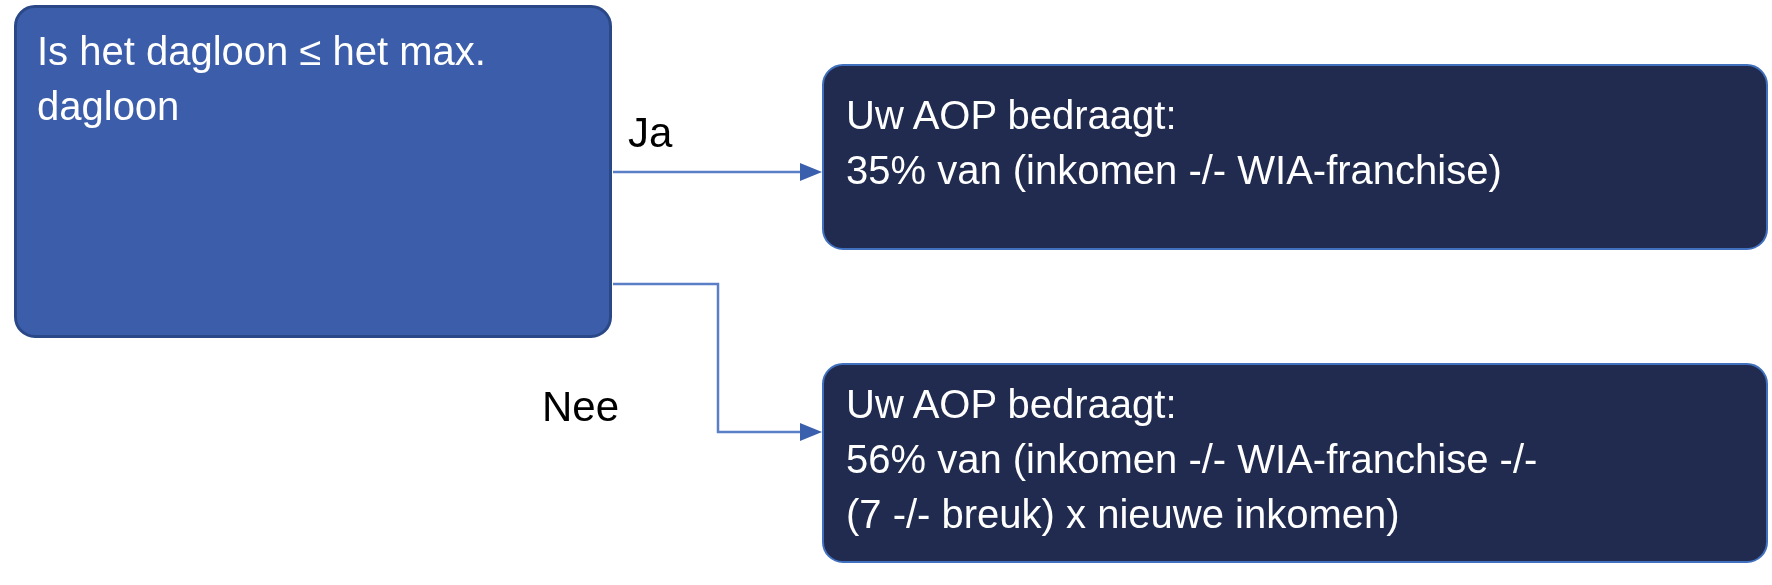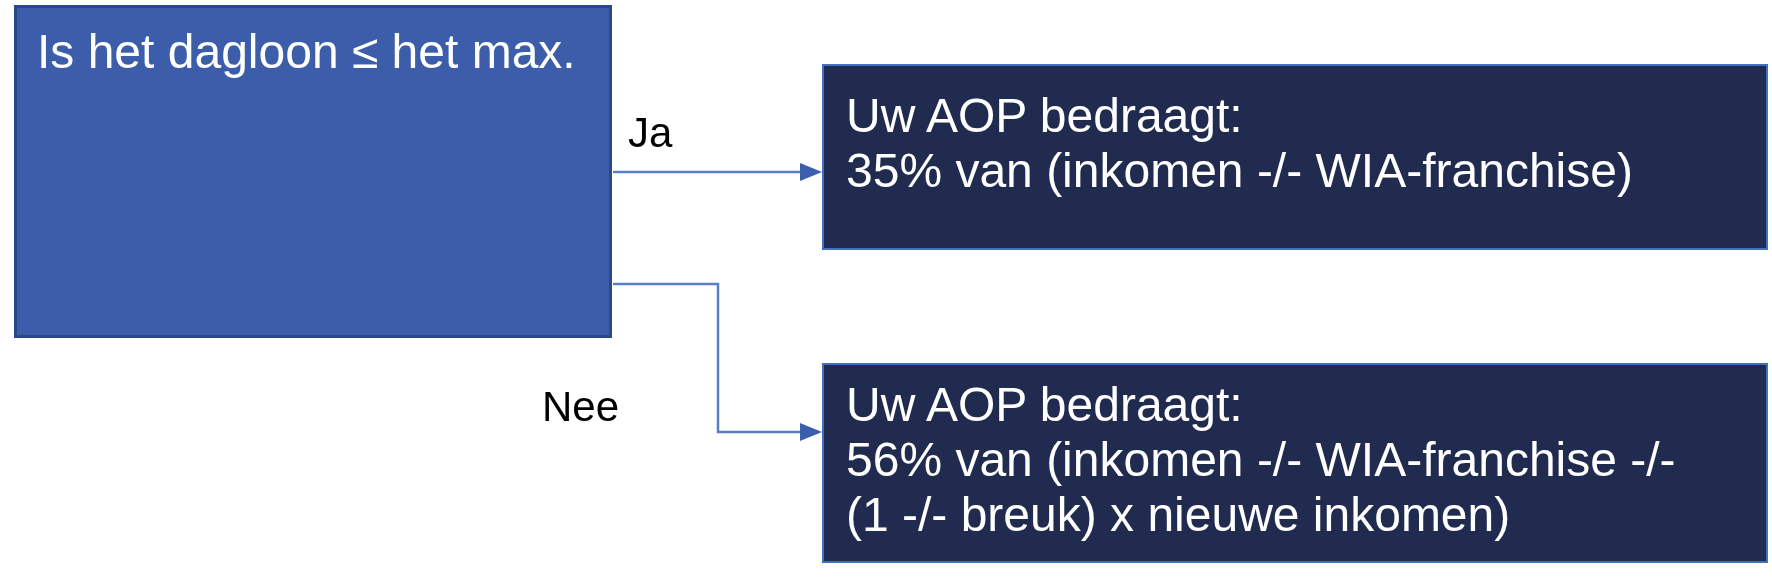--- a/index.html
+++ b/index.html
@@ -12,22 +12,23 @@
     width: 1772px;
     height: 585px;
     background: var(--background, #ffffff);
     font-family: "Liberation Sans", "DejaVu Sans", sans-serif;
     overflow: hidden;
   }
   .node {
     position: absolute;
     box-sizing: border-box;
     color: var(--text_color, #ffffff);
-    font-size: 48px;
+    font-size: 40px;
     line-height: 55px;
+    border-radius: 21px;
   }
   .node .line {
     white-space: nowrap;
   }
   .decision {
     left: 14px;
     top: 5px;
     width: 598px;
     height: 333px;
     background: var(--decision_fill, #3B5DAA);
@@ -85,35 +86,36 @@
     stroke: none;
   }
 </style>
 </head>
 <body>
 
 <div class="canvas">
 
   <div class="node decision">
     <div class="line">Is het dagloon ≤ het max.</div>
+    <div class="line">dagloon</div>
   </div>
 
   <div class="branch-label label-ja">Ja</div>
 
   <div class="branch-label label-nee">Nee</div>
 
   <div class="node result result-yes">
     <div class="line">Uw AOP bedraagt:</div>
     <div class="line">35% van (inkomen -/- WIA-franchise)</div>
   </div>
 
   <div class="node result result-no">
     <div class="line">Uw AOP bedraagt:</div>
     <div class="line">56% van (inkomen -/- WIA-franchise -/-</div>
-    <div class="line">(1 -/- breuk) x nieuwe inkomen)</div>
+    <div class="line">(7 -/- breuk) x nieuwe inkomen)</div>
   </div>
 
   <svg class="connectors" viewBox="0 0 1772 585" xmlns="http://www.w3.org/2000/svg">
     <path class="connector-line" d="M 613 172 L 803 172"></path>
     <polygon class="arrowhead" points="822,172 800,163 800,181"></polygon>
     <path class="connector-line" d="M 613 284 L 718 284 L 718 432 L 803 432"></path>
     <polygon class="arrowhead" points="822,432 800,423 800,441"></polygon>
   </svg>
 
 </div>

